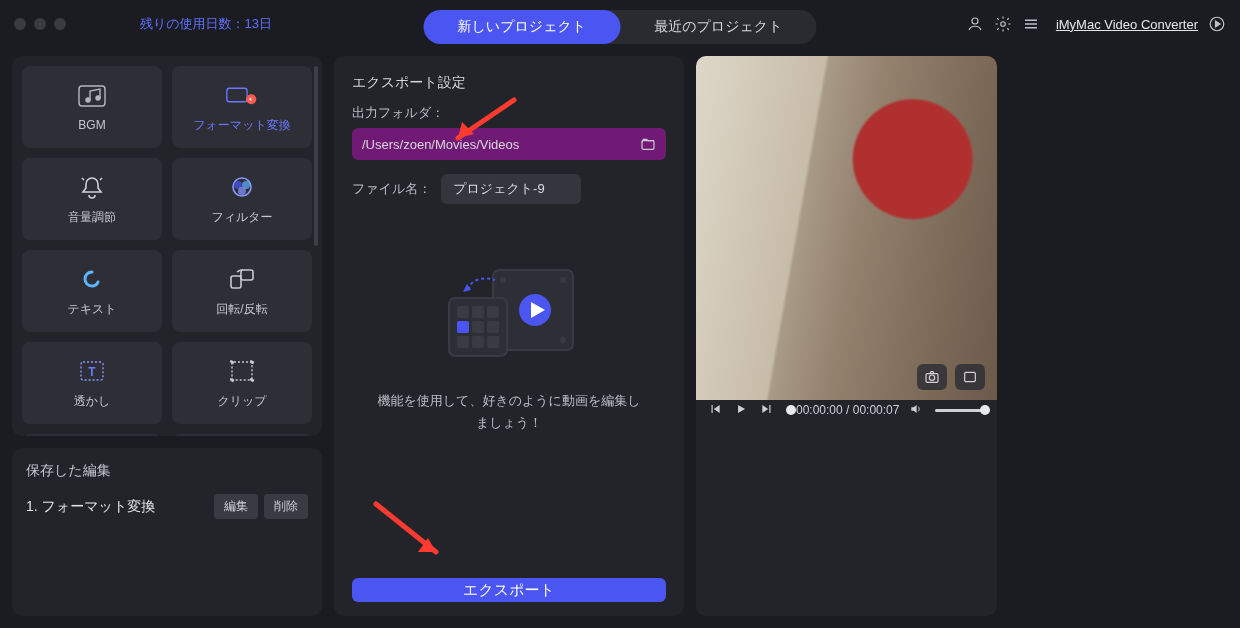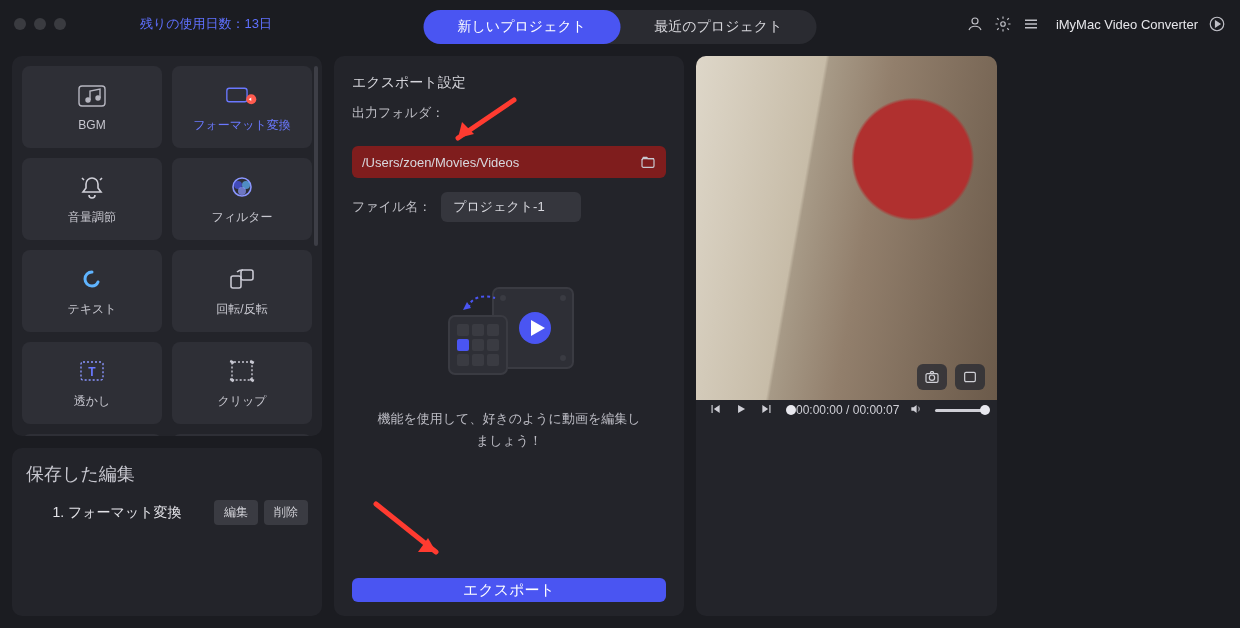--- a/index.html
+++ b/index.html
@@ -18,56 +18,56 @@
   position: absolute; left: 50%; top: 10px; transform: translateX(-50%);
   display: flex; background: #2a2b31; border-radius: 20px; height: 34px;
 }
 .tab-pill .tab {
   padding: 11px 34px; display: flex; align-items: center; font-size: 14px; color: #d5d5da;
   border-radius: 20px; cursor: pointer;
 }
 .tab-pill .tab.active { background: #4a55f2; color: #fff; }
 .titlebar-right { margin-left: auto; display: flex; align-items: center; gap: 10px; }
 .titlebar-right .icon { width: 18px; height: 18px; color: #bfbfc6; cursor: pointer; }
-.app-name { font-size: 13px; color: #e6e6ea; margin-left: 6px; }
+.app-name { font-size: 13px; color: #e6e6ea; margin-left: 6px; text-decoration: underline; }
 
 
 .main { display: flex; gap: 12px; padding: 8px 12px 12px 12px; height: calc(100% - 48px); }
 .panel { background: #23242a; border-radius: 10px; }
 
 
 .sidebar { width: 310px; display: flex; flex-direction: column; gap: 12px; }
 .tool-grid-wrap { padding: 10px; height: 380px; overflow: hidden; position: relative; }
 .tool-grid { display: grid; grid-template-columns: 1fr 1fr; gap: 10px; }
 .tool {
   background: #2e2f36; border-radius: 8px; height: 82px;
   display: flex; flex-direction: column; align-items: center; justify-content: center; gap: 8px;
   cursor: pointer; font-size: 12px; color: #c7c7cf;
 }
 .tool.active { color: #6a78ff; }
 .tool .ticon { width: 32px; height: 28px; display:flex; align-items:center; justify-content:center; }
 .tool.cut { height: 34px; } 
 .scrollbar-thumb { position:absolute; right:4px; top:10px; width:4px; height:180px; background:#3d3e46; border-radius:3px; }
 
 .saved-panel { flex: 1; padding: 14px; }
-.saved-title { font-size: 18px; color:#c7c7cf; margin-bottom: 14px; }
-.saved-row { display:flex; align-items:center; font-size:14px;text-align:center; }
+.saved-title { font-size: 14px; color:#c7c7cf; margin-bottom: 14px; }
+.saved-row { display:flex; align-items:center; font-size:14px; }
 .saved-row .name { flex:1; color:#e3e3e8; }
 .chip {
   background:#3a3b42; color:#d0d0d6; font-size:12px; padding:4px 10px;
   border-radius:4px; margin-left:6px; cursor:pointer;
 }
 
 
 .center { width: 350px; padding: 18px 18px 14px 18px; display:flex; flex-direction:column; position:relative; }
 .center h3 { font-size:14px; font-weight:500; color:#d6d6dc; margin-bottom:12px; }
 .label-sm { font-size:13px; color:#bdbdc4; margin-bottom:6px; }
 .path-box {
-  background:#7f1d1d; border-radius:6px; height:32px; display:flex; align-items:center;
-  padding:0 10px; font-size:13px; color:#d8d8de; margin-bottom:14px; justify-content:space-between;margin-top:18px;
+  background:#701a75; border-radius:6px; height:32px; display:flex; align-items:center;
+  padding:0 10px; font-size:13px; color:#d8d8de; margin-bottom:14px; justify-content:space-between;
 }
 .path-box .folder-icon { width:16px; height:16px; color:#c8c8cf; cursor:pointer; }
 .file-row { display:flex; align-items:center; gap:10px; margin-bottom: 60px; }
 .file-row .label-sm { margin:0; }
 .file-input {
   background:#35363d; border-radius:6px; height:30px; padding:0 12px;
   font-size:13px; color:#d8d8de; display:flex; align-items:center; min-width:140px;
 }
 .center-illus { display:flex; justify-content:center; margin-bottom:16px; }
 .center-msg { font-size:13px; color:#bcbcc4; text-align:center; line-height:1.7; padding: 0 20px; margin-bottom:auto; }
@@ -267,21 +267,21 @@
       <span>/Users/zoen/Movies/Videos</span>
       <span class="folder-icon">
         <svg viewBox="0 0 24 24" width="16" height="16" fill="none" stroke="currentColor" stroke-width="1.8">
             <rect x="3" y="7" width="18" height="13" rx="2"></rect>
             <path d="M3 9l2-4h5l2 2h9"></path>
           </svg>
       </span>
     </div>
     <div class="file-row">
       <span class="label-sm">ファイル名：</span>
-      <span class="file-input">プロジェクト-1</span>
+      <span class="file-input">プロジェクト-9</span>
     </div>
 
     <div class="center-illus">
       <svg width="140" height="110" viewBox="0 0 140 110">
         <rect x="54" y="6" width="80" height="80" rx="6" fill="#2e2f36" stroke="#3a3b42" stroke-width="2"></rect>
         <circle cx="64" cy="16" r="3" fill="#3a3b42"></circle>
           <circle cx="124" cy="16" r="3" fill="#3a3b42"></circle>
         <circle cx="64" cy="76" r="3" fill="#3a3b42"></circle>
           <circle cx="124" cy="76" r="3" fill="#3a3b42"></circle>
         <circle cx="96" cy="46" r="16" fill="#4a55f2"></circle>

